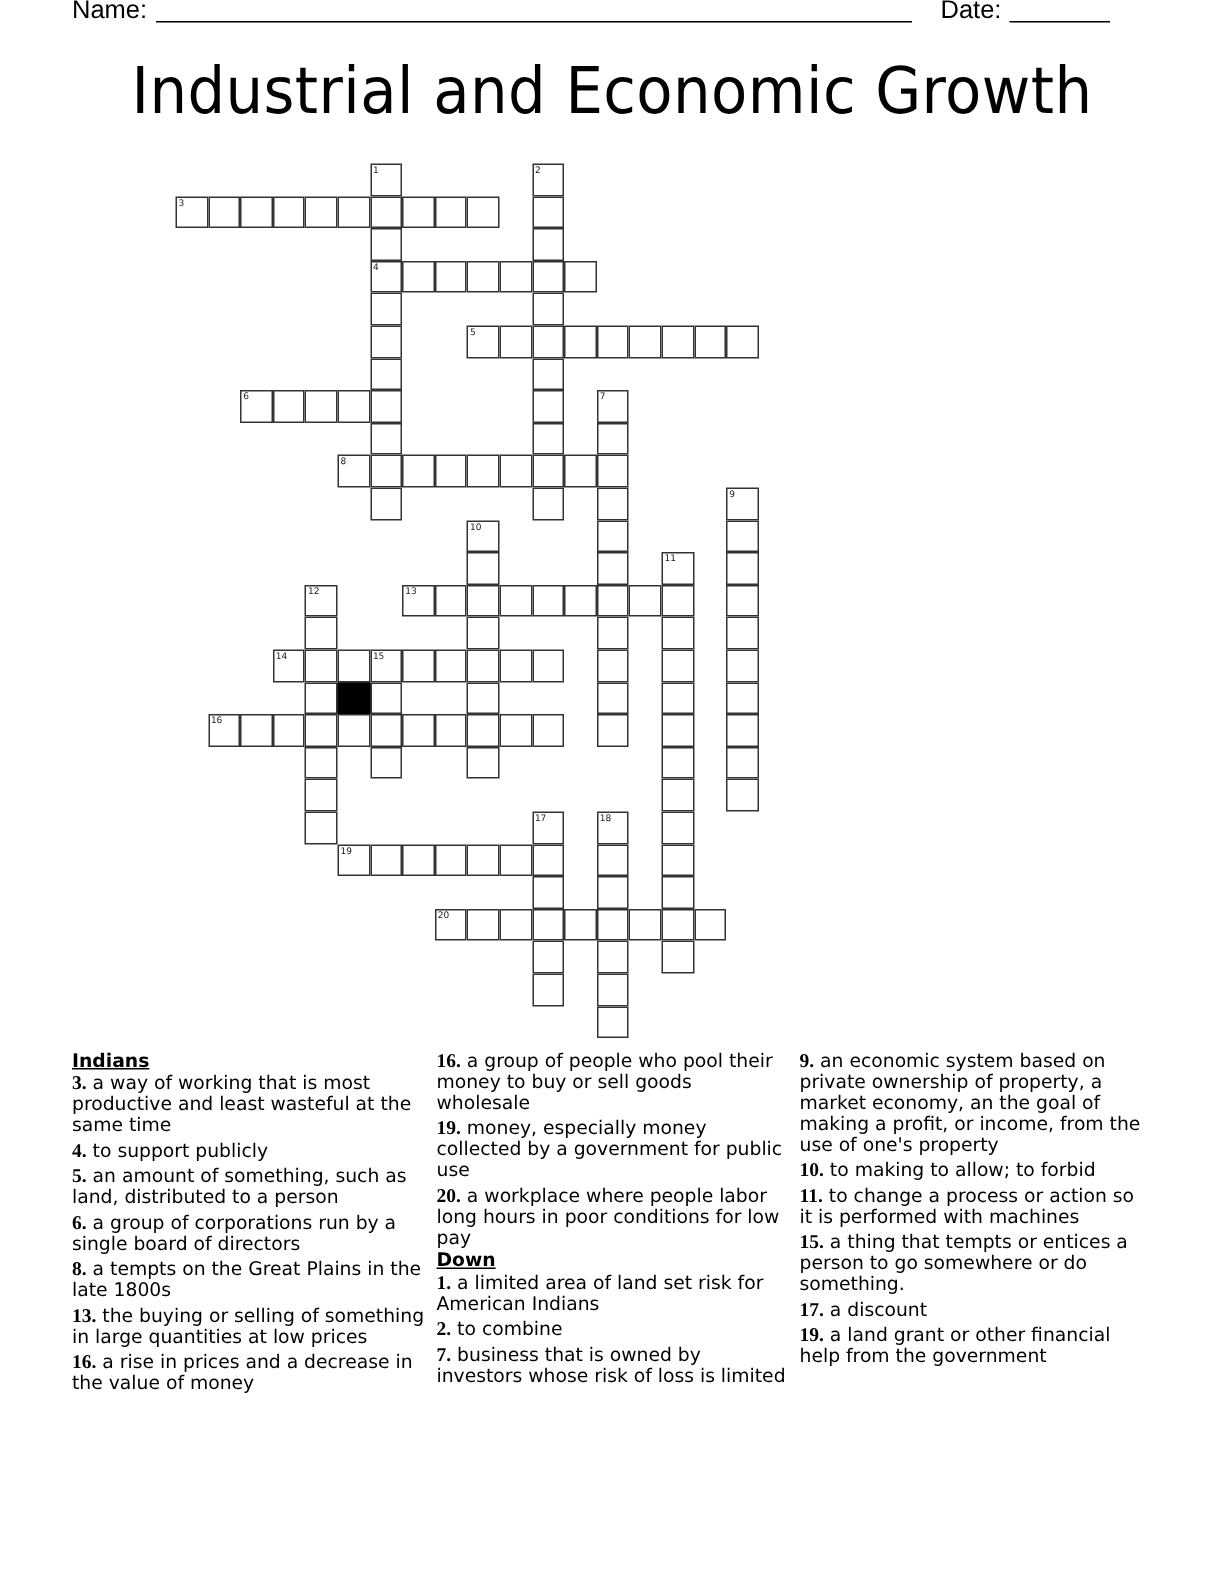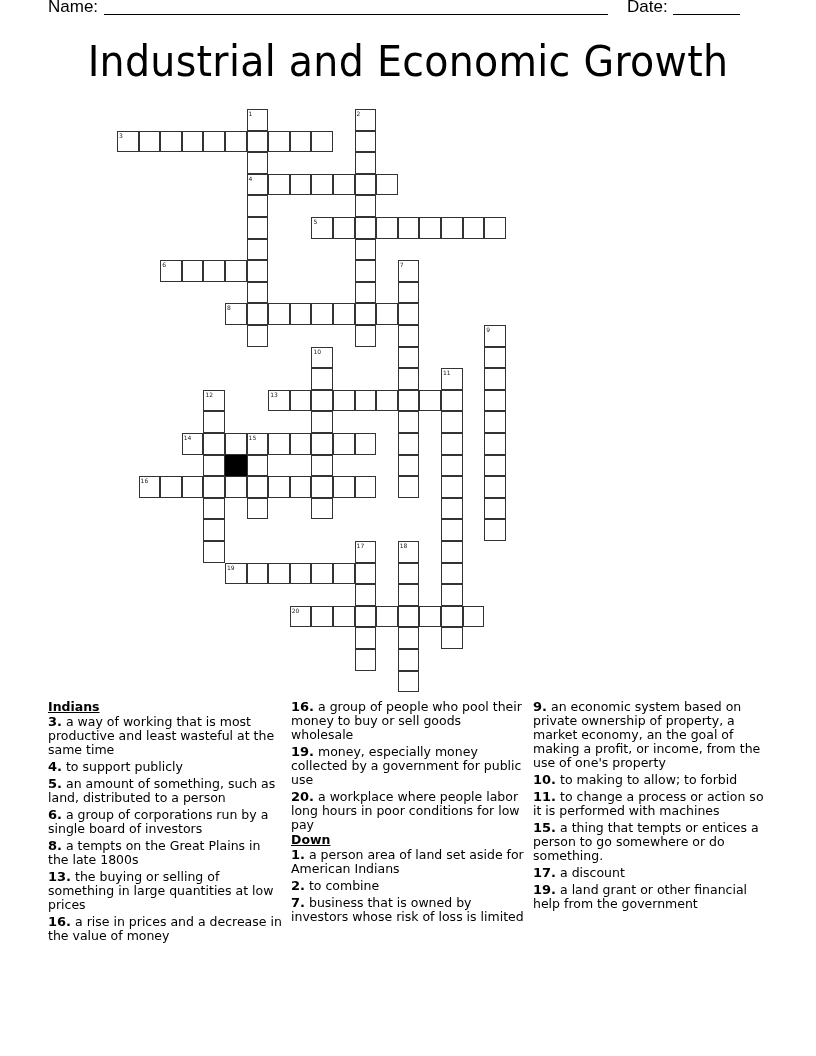--- a/index.html
+++ b/index.html
@@ -8,21 +8,21 @@
     .header-line .lbl { position: absolute; top: 0; }
     .header-line .blank { position: absolute; top: 17px; border-bottom: 1px solid #000; height: 0; }
     .title { position: absolute; top: 36px; left: 0; width: 816px; text-align: center; font-family: "DejaVu Sans", sans-serif; font-size: 43px; letter-spacing: 0.3px; transform: scaleX(0.92); transform-origin: center; }
     .grid { position: absolute; left: 0; top: 0; width: 816px; height: 700px; }
     .cell { position: absolute; width: 21.6px; height: 21.6px; box-sizing: border-box; border: 1.3px solid #333; background: #fff; }
     .cell.black { background: #000; border-color: #000; }
     .cell .num { position: absolute; left: 1px; top: 0px; font-family: "DejaVu Sans", sans-serif; font-size: 6px; line-height: 7px; color: #222; }
     .clues { position: absolute; top: 700px; font-family: "DejaVu Sans", sans-serif; font-size: 12.5px; line-height: 14px; }
     .clues .head { font-weight: bold; text-decoration: underline; margin-bottom: 1px; font-size: 12.5px; }
     .clue { margin-bottom: 3px; }
-    .clue .n { font-weight: bold; font-size: 13px; }
+    .clue .n { font-weight: bold; font-size: 13px; font-family: Liberation Serif, serif; }
     .col1 { left: 48px; width: 236px; }
     .col2 { left: 291px; width: 236px; }
     .col3 { left: 533px; width: 232px; }
   </style>
 </head>
 <body>
 
 <div class="header-line">
   <span class="lbl" style="left:0">Name:</span>
   <span class="blank" style="left:56px; width:504px"></span>
@@ -227,32 +227,32 @@
     <div class="cell" style="left: 419.4px; top: 605.8px;"></div>
     <div class="cell" style="left: 462.6px; top: 605.8px;"></div>
     <div class="cell black" style="left: 225px; top: 454.6px;"></div>
   </div>
 
 <div class="clues col1">
   <div class="head">Indians</div>
   <div class="clue"><span class="n">3.</span> <span>a way of working that is most productive and least wasteful at the same time</span></div>
   <div class="clue"><span class="n">4.</span> <span>to support publicly</span></div>
   <div class="clue"><span class="n">5.</span> <span>an amount of something, such as land, distributed to a person</span></div>
-  <div class="clue"><span class="n">6.</span> <span>a group of corporations run by a single board of investors</span></div>
+  <div class="clue"><span class="n">6.</span> <span>a group of corporations run by a single board of directors</span></div>
   <div class="clue"><span class="n">8.</span> <span>a tempts on the Great Plains in the late 1800s</span></div>
   <div class="clue"><span class="n">13.</span> <span>the buying or selling of something in large quantities at low prices</span></div>
   <div class="clue"><span class="n">16.</span> <span>a rise in prices and a decrease in the value of money</span></div>
 </div>
 
 <div class="clues col2">
   <div class="clue"><span class="n">16.</span> <span>a group of people who pool their money to buy or sell goods wholesale</span></div>
   <div class="clue"><span class="n">19.</span> <span>money, especially money collected by a government for public use</span></div>
   <div class="clue" style="margin-bottom:1px"><span class="n">20.</span> <span>a workplace where people labor long hours in poor conditions for low pay</span></div>
   <div class="head">Down</div>
-  <div class="clue"><span class="n">1.</span> <span>a person area of land set aside for American Indians</span></div>
+  <div class="clue"><span class="n">1.</span> <span>a limited area of land set risk for American Indians</span></div>
   <div class="clue"><span class="n">2.</span> <span>to combine</span></div>
   <div class="clue"><span class="n">7.</span> <span>business that is owned by investors whose risk of loss is limited</span></div>
 </div>
 
 <div class="clues col3">
   <div class="clue"><span class="n">9.</span> <span>an economic system based on private ownership of property, a market economy, an the goal of making a profit, or income, from the use of one's property</span></div>
   <div class="clue"><span class="n">10.</span> <span>to making to allow; to forbid</span></div>
   <div class="clue"><span class="n">11.</span> <span>to change a process or action so it is performed with machines</span></div>
   <div class="clue"><span class="n">15.</span> <span>a thing that tempts or entices a person to go somewhere or do something.</span></div>
   <div class="clue"><span class="n">17.</span> <span>a discount</span></div>

